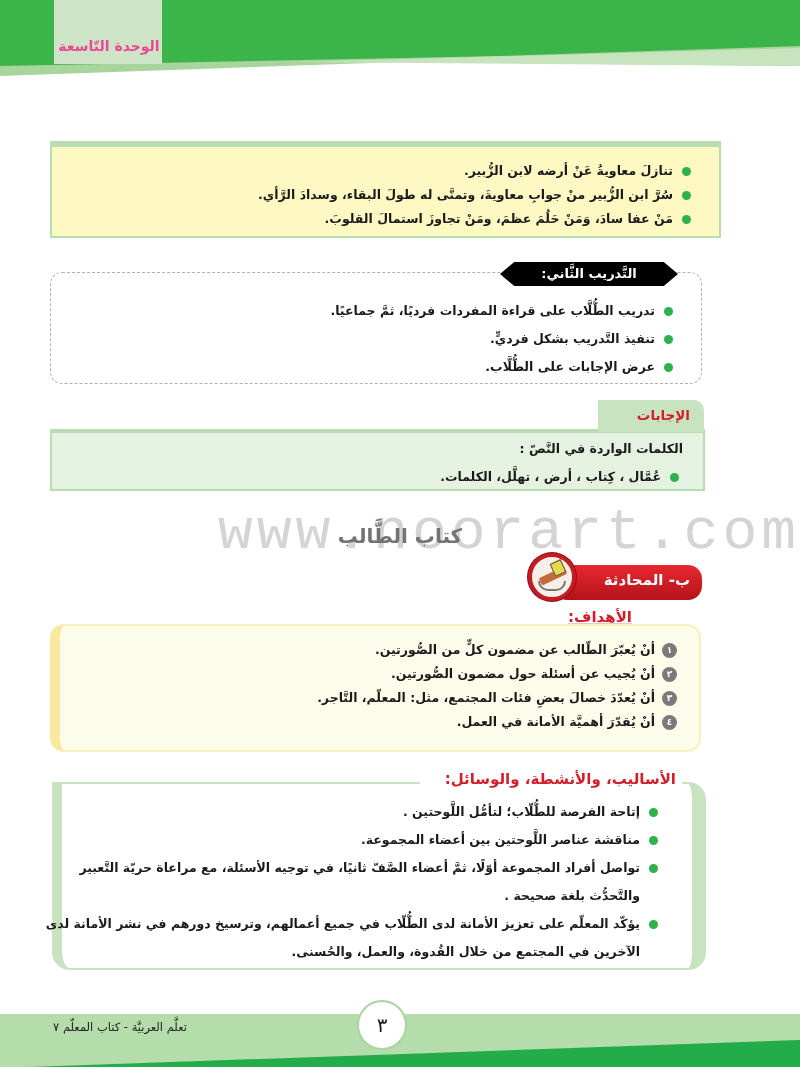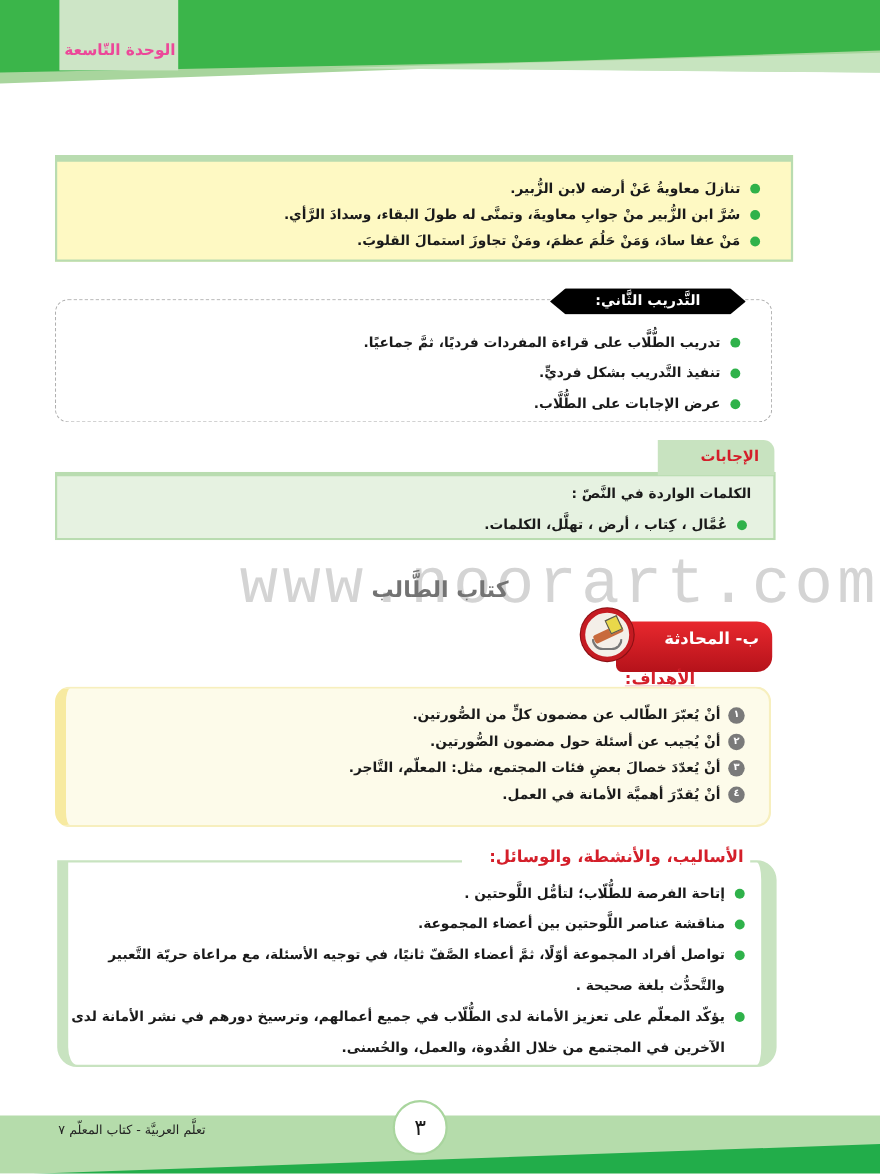--- a/index.html
+++ b/index.html
@@ -30,38 +30,38 @@
   .ans-tab { position: absolute; left: 598px; top: 400px; width: 106px; height: 32px; background: #c8e3c0; border-radius: 0 10px 0 0; color: #d41f2a; font-size: 13.5px; font-weight: bold; text-align: right; padding-right: 14px; line-height: 30px; direction: rtl; }
   .box3 { position: absolute; left: 50px; top: 429px; width: 655px; height: 62px; background: #e6f2e1; border: 2px solid #b9dcb0; border-top: 4px solid #b9dcb0; }
   .box3 .intro { position: absolute; right: 20px; top: 8px; font-size: 12.5px; font-weight: bold; direction: rtl; }
   .box3 .list { position: absolute; right: 20px; top: 32px; width: 600px; }
 
   
   .watermark { position: absolute; left: 0; top: 500px; width: 800px; text-align: right; font-family: "Liberation Mono", monospace; font-size: 58px; letter-spacing: 4px; color: #d4d4d4; white-space: nowrap; }
   .student-book { position: absolute; left: 300px; top: 524px; width: 200px; text-align: center; font-size: 20px; font-weight: bold; direction: rtl; color: #737373; }
 
   
-  .red-banner { position: absolute; left: 560px; top: 565px; width: 142px; height: 46px; background: linear-gradient(#e8282e, #b5121a); border-radius: 6px 14px 14px 6px; color: #fff; font-size: 15px; font-weight: bold; direction: rtl; text-align: right; padding-right: 12px; line-height: 30px; }
+  .red-banner { position: absolute; left: 560px; top: 565px; width: 142px; height: 35px; background: linear-gradient(#e8282e, #b5121a); border-radius: 6px 14px 14px 6px; color: #fff; font-size: 15px; font-weight: bold; direction: rtl; text-align: right; padding-right: 12px; line-height: 30px; }
   .banner-icon { position: absolute; left: 528px; top: 553px; width: 48px; height: 48px; border-radius: 50%; background: #f4efe8; border: 4px solid #c51b22; box-shadow: 0 0 0 1px #8a1014; }
   .banner-icon .tool { position: absolute; left: 7px; top: 15px; width: 28px; height: 8px; background: #c86a3c; transform: rotate(-25deg); border-radius: 2px; }
   .banner-icon .head { position: absolute; left: 20px; top: 4px; width: 12px; height: 14px; background: #e9d84a; border: 1px solid #555; transform: rotate(-25deg); }
   .banner-icon .cord { position: absolute; left: 6px; top: 24px; width: 28px; height: 10px; border: 2px solid #777; border-top: none; border-radius: 0 0 10px 10px; }
 
   .goals-title { position: absolute; left: 540px; top: 608px; width: 120px; font-size: 15px; font-weight: bold; color: #d41f2a; direction: rtl; text-align: center; text-decoration: underline; text-decoration-color: #f2c6c6; }
 
   
   .goals-box { position: absolute; left: 50px; top: 624px; width: 651px; height: 128px; background: #fdfbea; border: 2px solid #f7efbe; border-left: 10px solid #f7eaa0; border-radius: 14px; }
   .goals-list { position: absolute; right: 22px; top: 12px; width: 600px; list-style: none; direction: rtl; }
   .goals-list li { position: relative; padding-right: 22px; font-size: 12.5px; font-weight: bold; line-height: 24px; text-align: right; }
   .goals-list li .num { position: absolute; right: 0; top: 5px; width: 15px; height: 15px; border-radius: 50%; background: #7a7a7a; color: #fff; font-size: 9px; line-height: 15px; text-align: center; }
 
   
   .methods-box { position: absolute; left: 52px; top: 782px; width: 654px; height: 188px; background: #fff; border: 2px solid #c8e3c0; border-right: 14px solid #c8e3c0; border-left: 10px solid #c8e3c0; border-radius: 0 18px 18px 18px; }
   .methods-title { position: absolute; left: 420px; top: 770px; width: 262px; background: #fff; font-size: 15px; font-weight: bold; color: #d41f2a; direction: rtl; text-align: right; padding: 0 6px; }
-  .methods-box .list { position: absolute; right: 11px; top: 14px; width: 620px; }
+  .methods-box .list { position: absolute; right: 30px; top: 14px; width: 620px; }
   .methods-box .list li { line-height: 28px; font-size: 12.5px; }
   .methods-box .list li .dot { top: 10px; }
 
   
   .footer { position: absolute; left: 0; top: 1000px; width: 800px; height: 67px; }
   .footer svg { position: absolute; left: 0; top: 0; }
   .page-num { position: absolute; left: 357px; top: 1000px; width: 50px; height: 50px; border-radius: 50%; background: #fff; border: 2px solid #a9d59e; font-size: 20px; text-align: center; line-height: 46px; color: #1a1a1a; }
   .footer-text { position: absolute; left: 40px; top: 1020px; width: 160px; font-size: 11.5px; direction: rtl; text-align: center; color: #222; }
 </style>
 </head>

